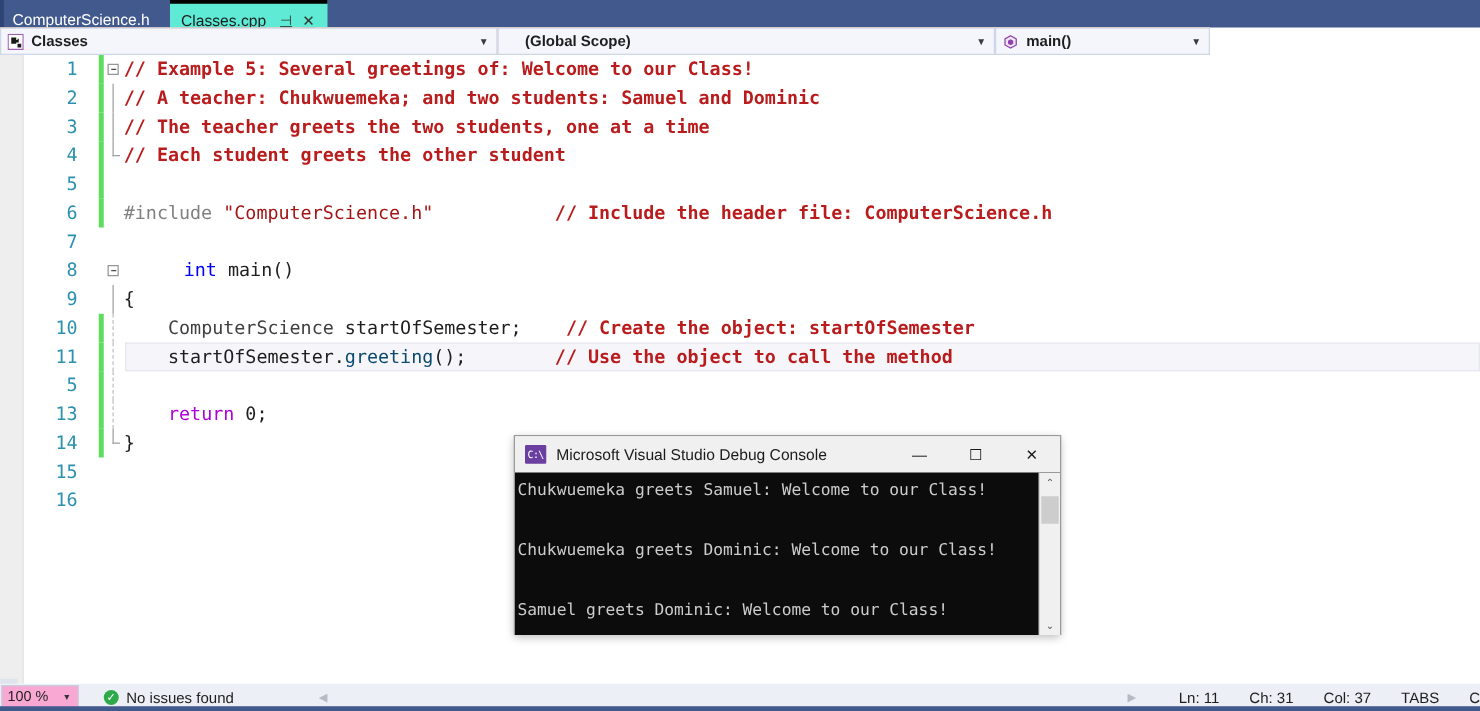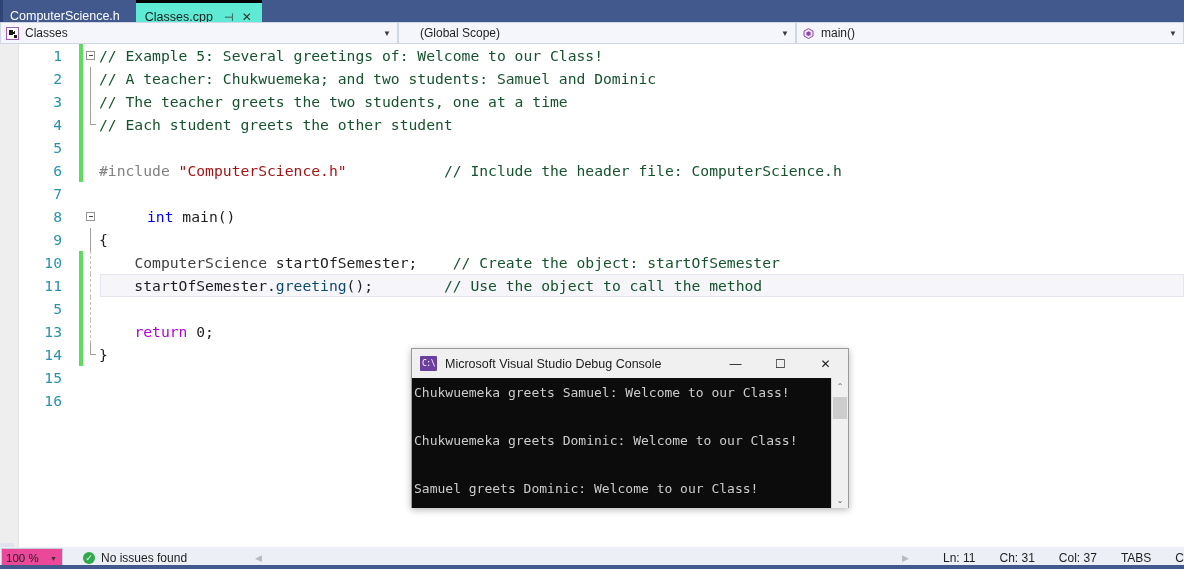--- a/index.html
+++ b/index.html
@@ -59,25 +59,26 @@
     margin-left: 3px;
     width: 12px;
     text-align: center;
   }
   .tab-close { font-size: 12px; margin-left: 6px; }
 
   
   .navbar {
     position: absolute;
     left: 0; top: 22px;
-    width: 1184px; height: 22px;
+    width: 968px; height: 22px;
     background: #f97316;
     display: flex;
     align-items: stretch;
     box-sizing: border-box;
+    font-weight: bold;
   }
   .nav-combo {
     display: flex;
     align-items: center;
     height: 22px;
     background: #f4f6fb;
     border: 1px solid #cfd6e6;
     box-sizing: border-box;
     font-size: 12px;
     color: #1e1e1e;
@@ -175,21 +176,21 @@
     background: #a0a0a0;
   }
   .vline.dashed {
     background: transparent;
     border-left: 1px dashed #c0c0c0;
     width: 0;
   }
   .code-text { flex: 1; padding-left: 1px; }
 
   
-  .cmt  { color: #14532d; }
+  .cmt  { color: #b91c1c; font-weight: bold; }
   .pre  { color: #808080; }
   .str  { color: #a31515; }
   .kw   { color: #0000ff; margin-left: 48px; }
   .typ  { color: #404040; }
   .mth  { color: #0c4a6e; }
   .ctl  { color: #af00db; }
   .pln  { color: #1e1e1e; }
 
   .curline-hl {
     position: absolute;
@@ -289,21 +290,21 @@
     background: #eceff5;
     display: flex;
     align-items: center;
     font-size: 12px;
     color: #1e1e1e;
     box-sizing: border-box;
   }
   .zoom-combo {
     width: 62px; height: 20px;
     margin-left: 1px;
-    background: #ec4899;
+    background: #f9a8d4;
     border: 1px solid #c8cedb;
     display: flex; align-items: center;
     box-sizing: border-box;
     font-size: 11.5px;
   }
   .zoom-combo .zv { padding-left: 4px; flex: 1; }
   .zoom-combo .za { font-size: 7px; padding-right: 5px; color:#333;}
   .issue-wrap { display: flex; align-items: center; margin-left: 20px; }
   .check-ico {
     width: 12px; height: 12px;

